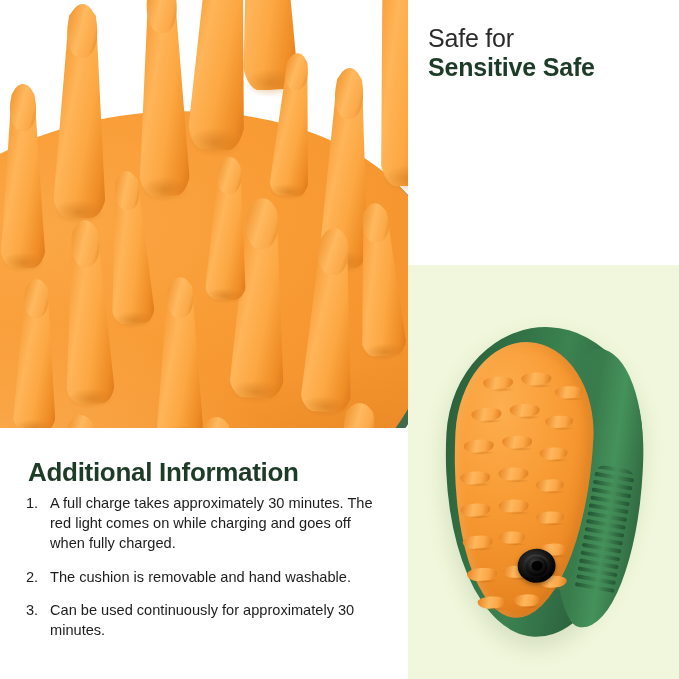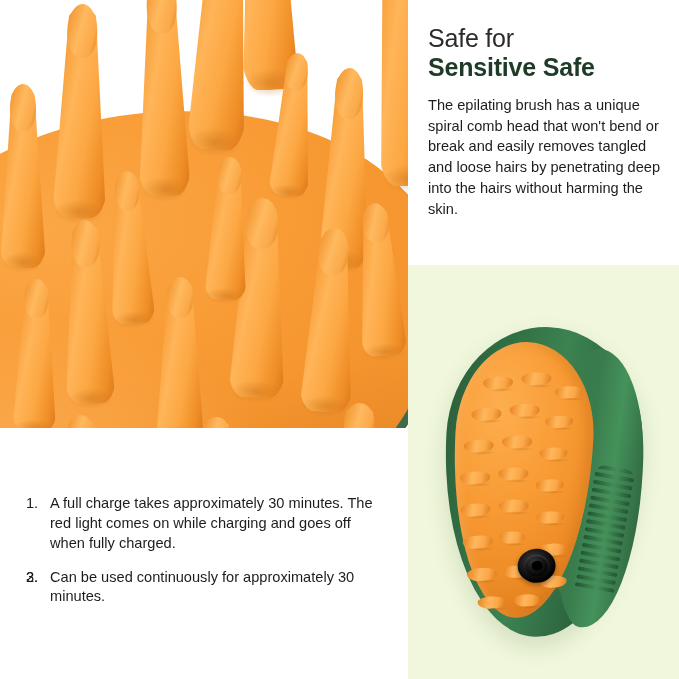--- a/index.html
+++ b/index.html
@@ -388,21 +388,20 @@
           </div>
         </div>
     </div>
   </div>
 
   <div class="panel" id="panel-sensitive">
     <div class="headline-wrap">
       <div class="headline-light">Safe for</div>
       <div class="headline-bold">Sensitive Safe</div>
     </div>
-    <p class="body-copy">The epilating brush has a unique spiral comb head that won't bend or break and easily removes tangled and loose hairs by penetrating deep into the hairs without harming the skin.</p>
   </div>
 
   <div class="panel" id="panel-product">
     <div id="product-stage">
       <div class="brush">
         <div class="brush-shell"></div>
         <div class="brush-flank"></div>
         <div class="cushion"></div>
         <div id="product-nubs">
             <div class="nub" style="left: 34px; top: 52px; width: 30px; height: 13px; transform: rotate(-6deg);"></div>
@@ -446,20 +445,21 @@
             <i></i>
             <i></i>
             <i></i>
             <i></i>
           </div>
       </div>
     </div>
   </div>
 
   <div class="panel" id="panel-additional">
+    <h2 class="section-title">Additional Information</h2>
     <ol class="info-list" id="info-list">
         <li><span class="num">1.</span><span>A full charge takes approximately 30 minutes. The red light comes on while charging and goes off when fully charged.</span></li>
-        <li><span class="num">2.</span></li>
+        <li><span class="num">2.</span><span>The cushion is removable and hand washable.</span></li>
         <li><span class="num">3.</span><span>Can be used continuously for approximately 30 minutes.</span></li>
       </ol>
   </div>
 
 </div>
 
 </body></html>

